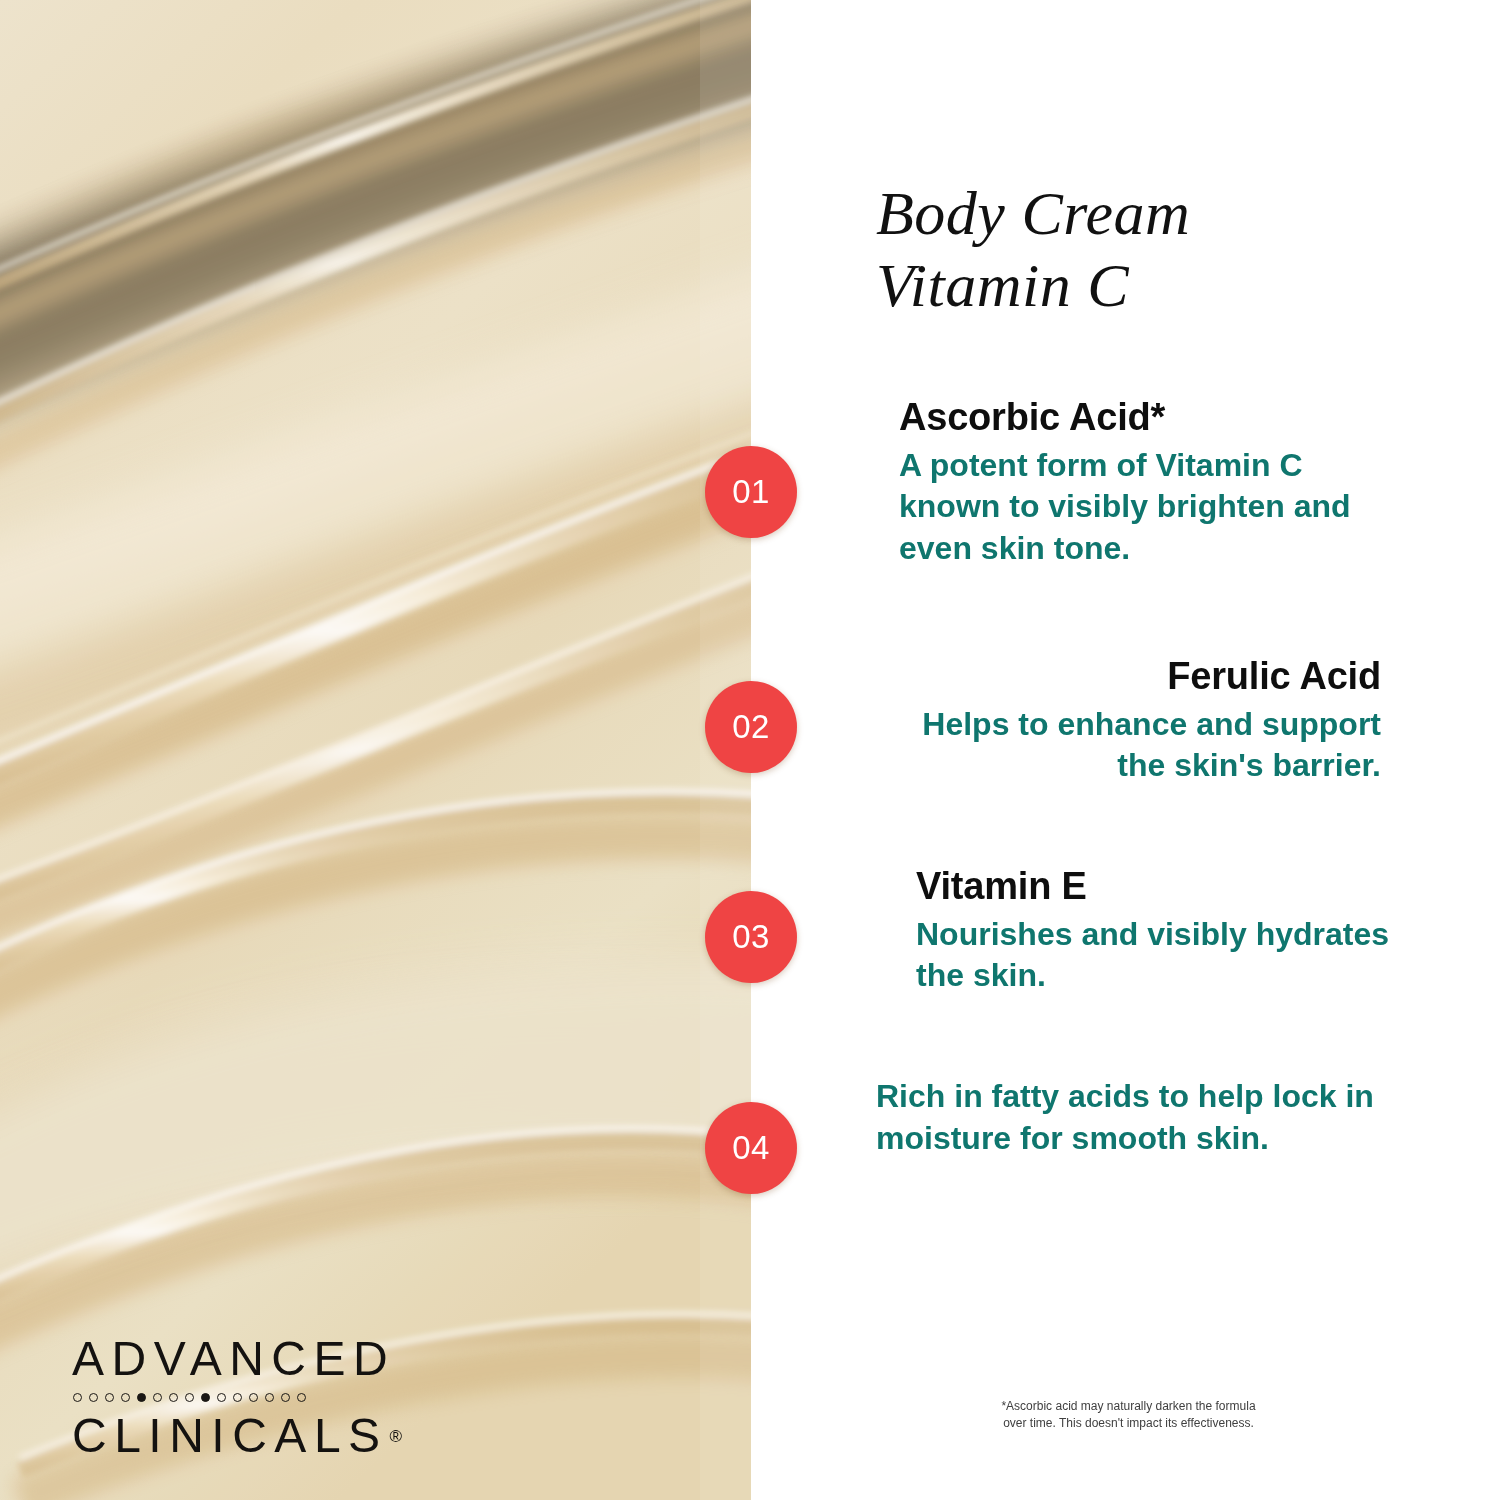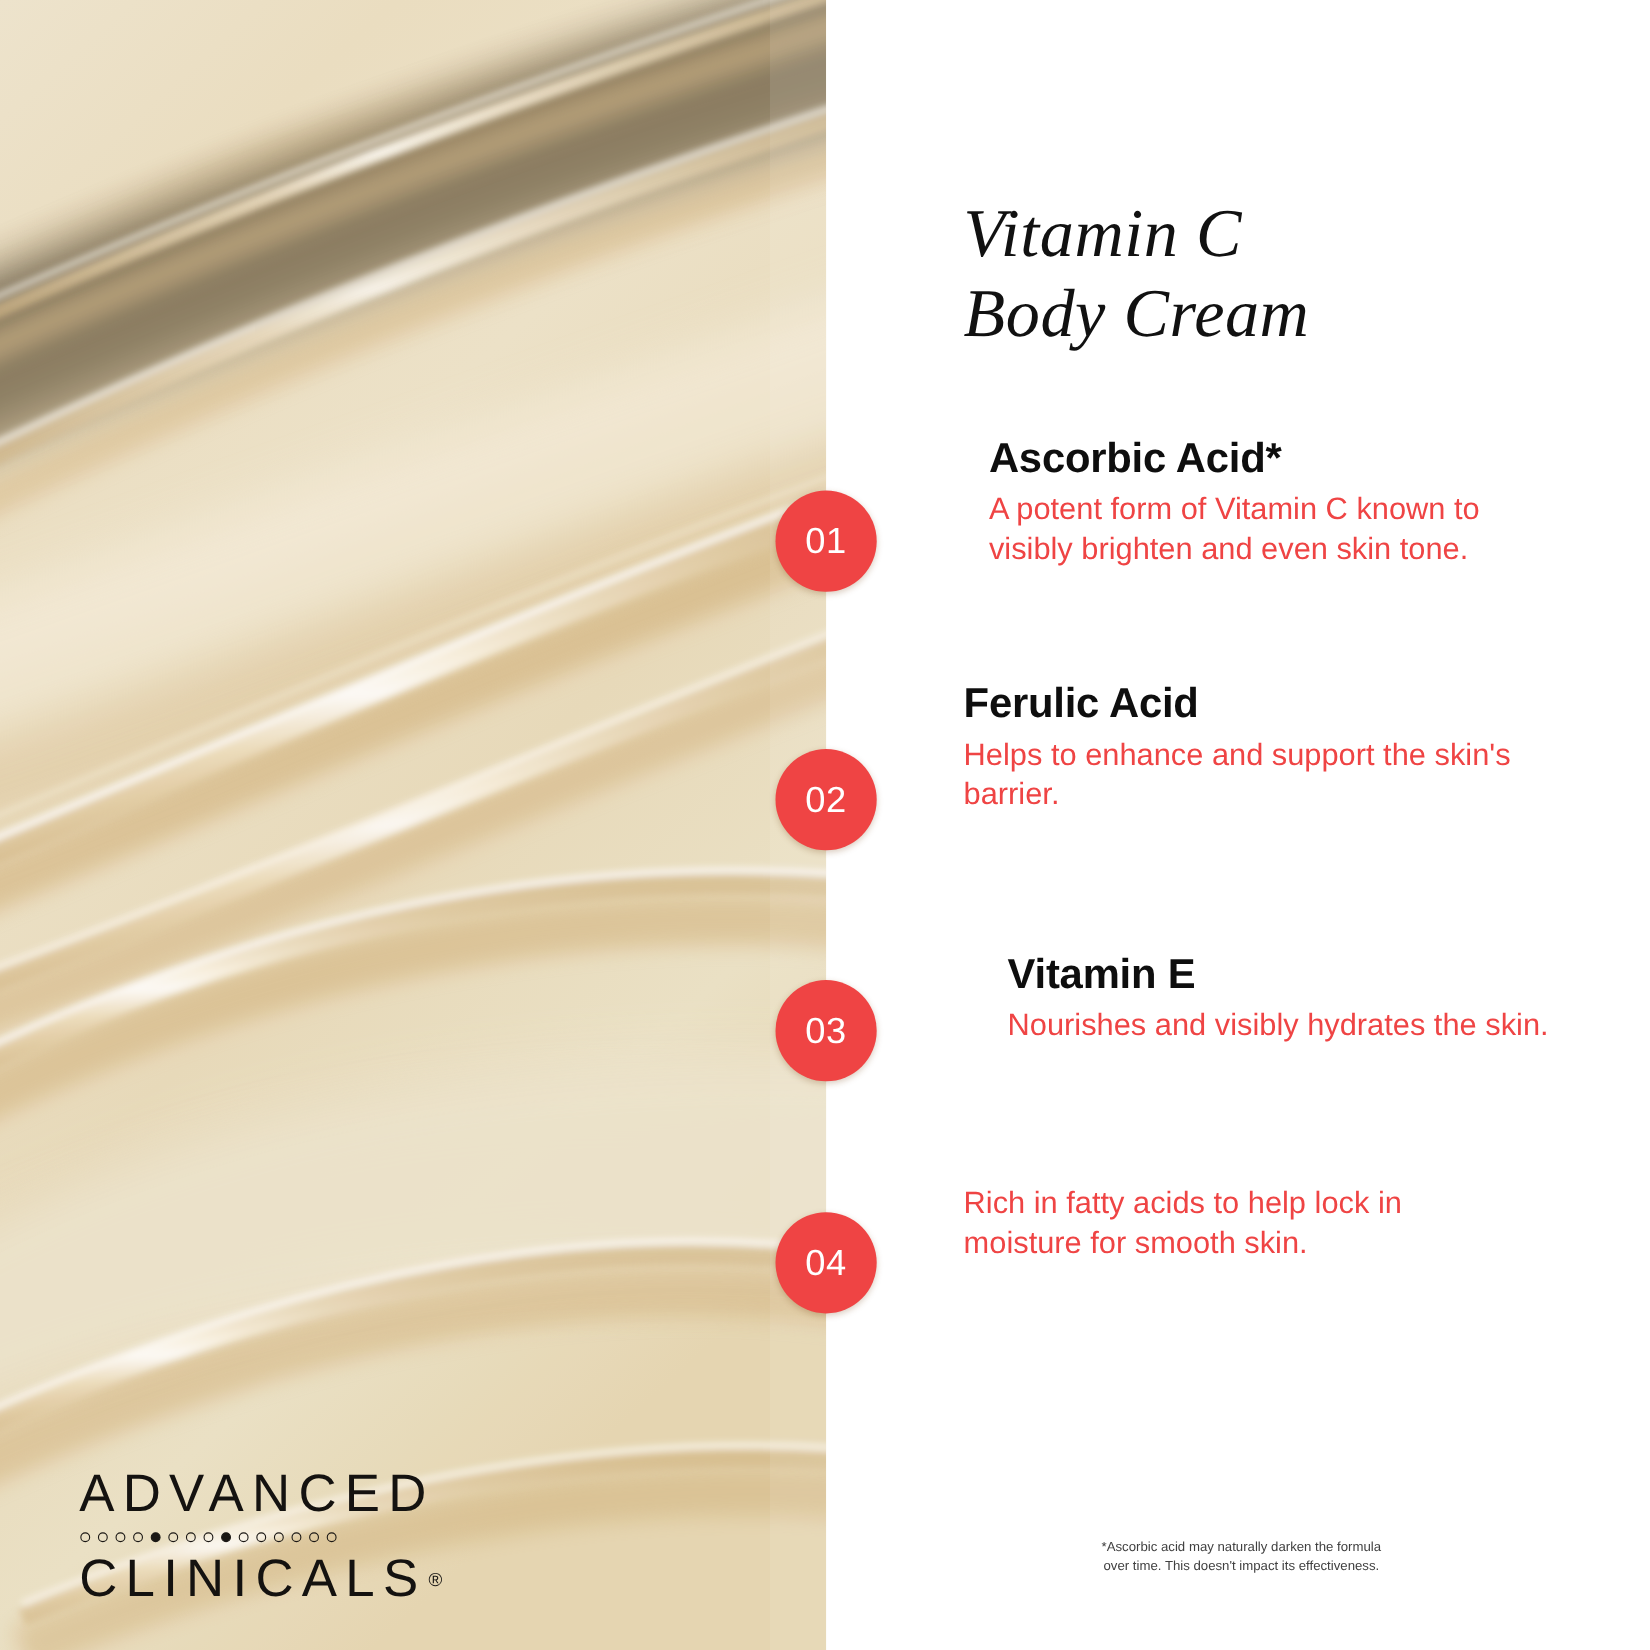--- a/index.html
+++ b/index.html
@@ -81,36 +81,36 @@
     display: block;
     white-space: nowrap;
   }
 
   .ingredient {
     position: absolute;
     left: 0;
     width: 505px;
   }
   #ingredient-0 { top: 396px; margin-left: 23px; }
-  #ingredient-1 { top: 619px; }
+  #ingredient-1 { top: 655px; text-align: right; }
   #ingredient-2 { top: 865px; margin-left: 40px; }
   #ingredient-3 { top: 1076px; }
 
   .ingredient-name {
     font-size: 38px;
     font-weight: bold;
     color: #0e0e0e;
     letter-spacing: -0.2px;
     line-height: 1.12;
     margin: 0 0 6px 0;
   }
   .ingredient-desc {
-    font-size: 28px;
-    font-weight: 400;
-    color: #ef4444;
+    font-size: 32px;
+    font-weight: 700;
+    color: #0f766e;
     line-height: 1.30;
     margin: 0;
   }
 
   #footnote {
     position: absolute;
     left: 0;
     top: 1398px;
     width: 505px;
     text-align: center;
@@ -307,22 +307,22 @@
   <div class="badge" id="badge-03">
     <span>03</span>
   </div>
   <div class="badge" id="badge-04">
     <span>04</span>
   </div>
 
   <div id="content">
 
     <div id="product-title">
+      <span class="title-line">Body Cream</span>
       <span class="title-line">Vitamin C</span>
-      <span class="title-line">Body Cream</span>
     </div>
 
     <div class="ingredient" id="ingredient-0">
       <p class="ingredient-name">Ascorbic Acid*</p>
       <p class="ingredient-desc">A potent form of Vitamin C known to visibly brighten and even skin tone.</p>
     </div>
 
     <div class="ingredient" id="ingredient-1">
       <p class="ingredient-name">Ferulic Acid</p>
       <p class="ingredient-desc">Helps to enhance and support the skin's barrier.</p>

